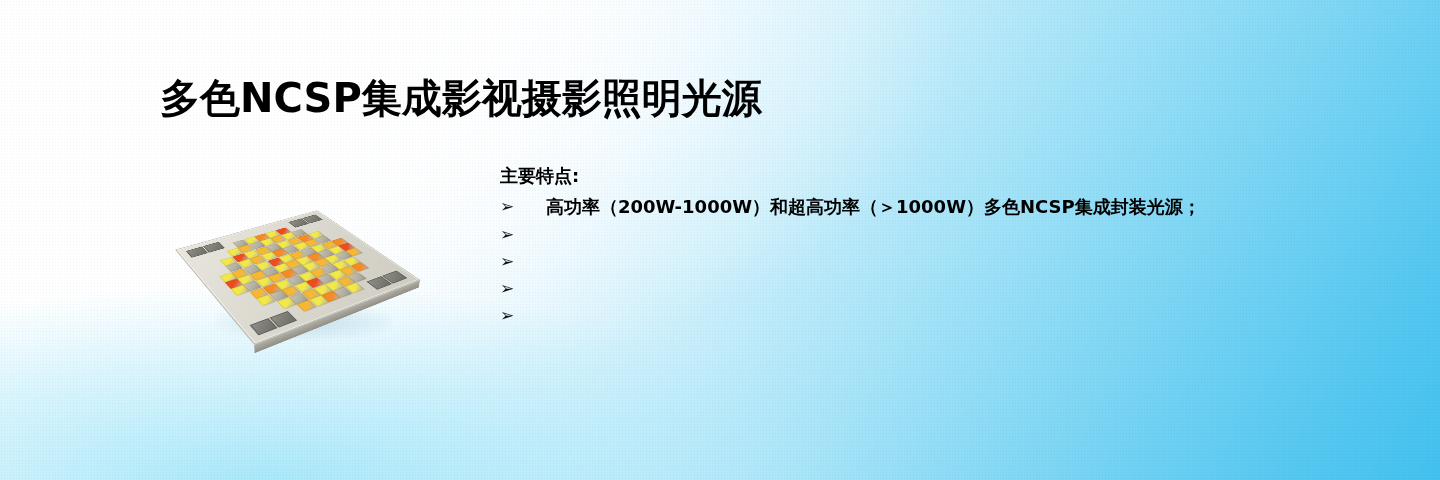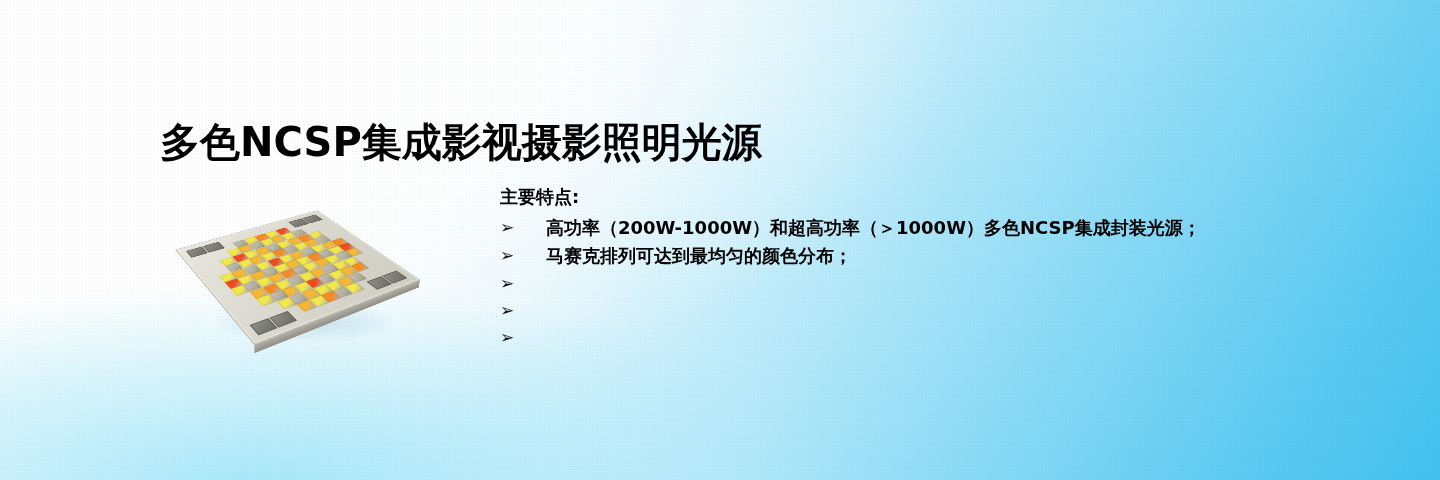--- a/index.html
+++ b/index.html
@@ -88,28 +88,27 @@
     letter-spacing: 1px;
     line-height: 1;
   }
   .headline-sub {
     font-size: 40px;
     font-weight: 700;
     color: #000000;
     margin-left: 14px;
     letter-spacing: 0px;
     line-height: 1;
-    margin-top: 44px;
   }
 
   
   .features {
     position: absolute;
     left: 500px;
-    top: 186px;
+    top: 165px;
     width: 880px;
   }
   .features-title {
     font-size: 18px;
     font-weight: 700;
     color: #000000;
     margin: 0 0 5px 0;
     line-height: 1.25;
   }
   .feature-list {
@@ -356,21 +355,20 @@
 
   <div class="features">
     <div class="features-title">主要特点:</div>
     <ul class="feature-list">
         <li class="feature-item">
           <span class="feature-marker">➢</span>
           <span class="feature-text">高功率（200W-1000W）和超高功率（＞1000W）多色NCSP集成封装光源；</span>
         </li>
         <li class="feature-item">
           <span class="feature-marker">➢</span>
-          <span class="feature-text">马赛克排列可达到最均匀的颜色分布；</span>
         </li>
         <li class="feature-item">
           <span class="feature-marker">➢</span>
         </li>
         <li class="feature-item">
           <span class="feature-marker">➢</span>
         </li>
         <li class="feature-item">
           <span class="feature-marker">➢</span>
         </li>

